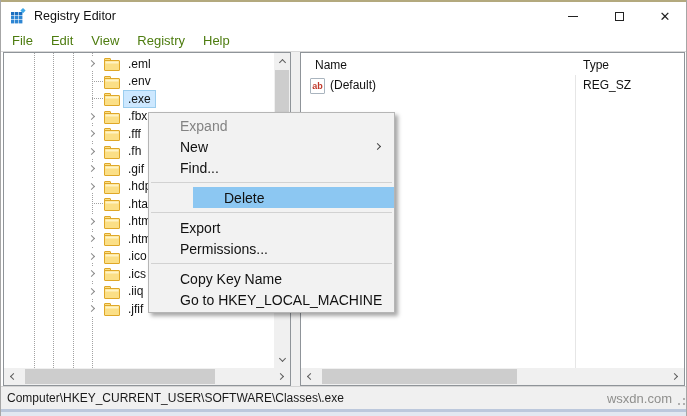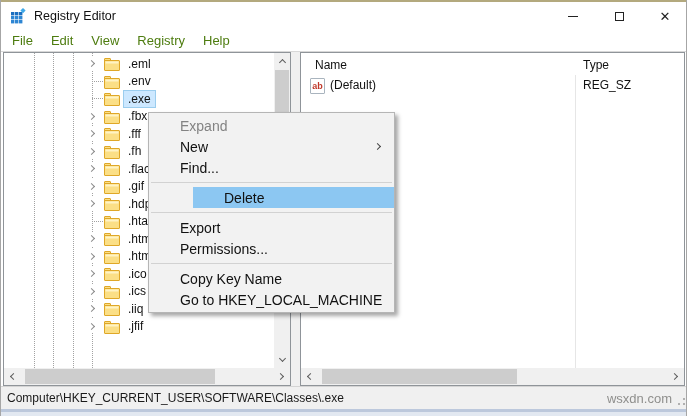--- a/index.html
+++ b/index.html
@@ -186,31 +186,20 @@
           </div>
           <div class="trow">
             <span class="chev-slot">
               <span class="chev"></span>
             </span>
             <span class="folder"><svg width="16" height="13" viewBox="0 0 16 13">
                 <rect x="0.5" y="0.5" width="6" height="4" rx="0.5" fill="#fbdf86" stroke="#dfa727"></rect>
                 <rect x="0.5" y="2.5" width="15" height="10" rx="0.5" fill="#fbdf86" stroke="#dfa727"></rect>
                 <rect x="1.5" y="3.5" width="13" height="2" fill="#fff3c4"></rect>
               </svg></span>
-            <span class="tlabel">.flac</span>
-          </div>
-          <div class="trow">
-            <span class="chev-slot">
-              <span class="chev"></span>
-            </span>
-            <span class="folder"><svg width="16" height="13" viewBox="0 0 16 13">
-                <rect x="0.5" y="0.5" width="6" height="4" rx="0.5" fill="#fbdf86" stroke="#dfa727"></rect>
-                <rect x="0.5" y="2.5" width="15" height="10" rx="0.5" fill="#fbdf86" stroke="#dfa727"></rect>
-                <rect x="1.5" y="3.5" width="13" height="2" fill="#fff3c4"></rect>
-              </svg></span>
             <span class="tlabel">.gif</span>
           </div>
           <div class="trow">
             <span class="chev-slot">
               <span class="chev"></span>
             </span>
             <span class="folder"><svg width="16" height="13" viewBox="0 0 16 13">
                 <rect x="0.5" y="0.5" width="6" height="4" rx="0.5" fill="#fbdf86" stroke="#dfa727"></rect>
                 <rect x="0.5" y="2.5" width="15" height="10" rx="0.5" fill="#fbdf86" stroke="#dfa727"></rect>
                 <rect x="1.5" y="3.5" width="13" height="2" fill="#fff3c4"></rect>

